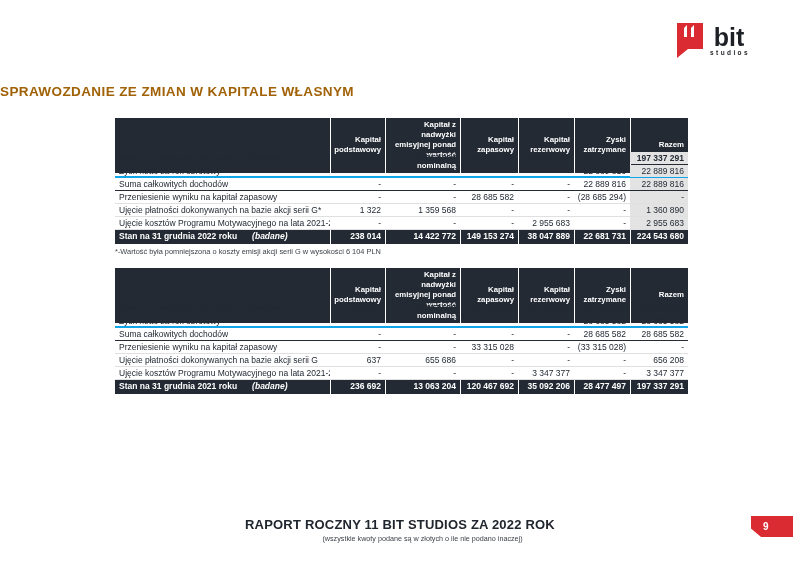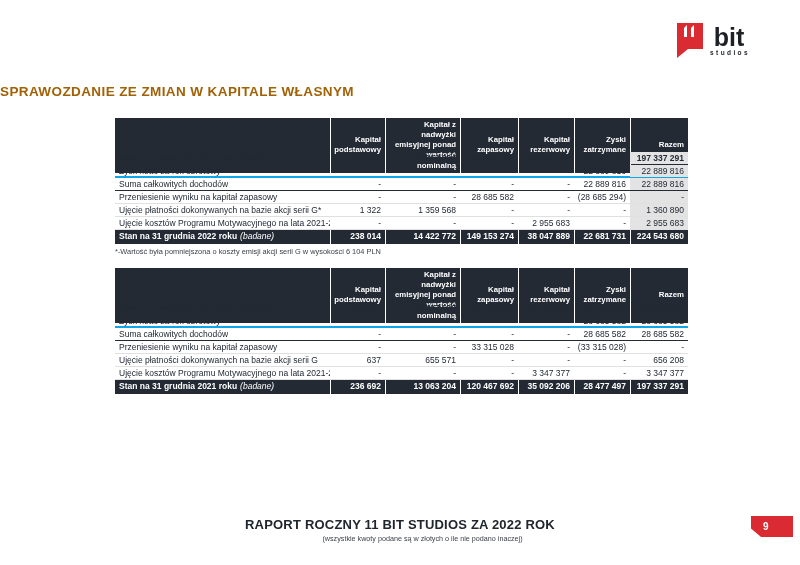--- a/index.html
+++ b/index.html
@@ -43,21 +43,21 @@
   .tr.open { font-weight:bold; border-bottom:1px solid #c7ccd1; }
   .tr.bb-dark { border-bottom:2px solid #0ea5e9; }
   .tr.suma { font-weight:normal; border-bottom:1px solid #232a34; }
   .tr.total {
     background:#232a34; color:#ffffff; font-weight:bold;
     height:14px; line-height:13px; border-bottom:none;
   }
   .tr.total > div + div { border-left:1px solid #ffffff; }
   .lc { padding-left:4px; text-align:left; white-space:nowrap; overflow:hidden; }
   .nc { padding-right:4px; text-align:right; white-space:nowrap; }
-  .note { font-style:italic; font-weight:normal; margin-left:3px; }
+  .note { font-style:italic; font-weight:bold; margin-left:15px; }
   .shade .tr:not(.total) > div:last-child { background:#e3e3e3; }
   .footnote { margin-top:3px; font-size:7.4px; color:#3c4148; text-align:left; }
 
   
   .footer { position:absolute; top:517px; left:0; right:0; text-align:center; }
   .footer-l1 { font-size:13px; font-weight:bold; color:#20262e; letter-spacing:0.2px; }
   .footer-l2 { font-size:7.2px; color:#3c4148; margin-top:1.5px;margin-left:45px; }
   .footer-l3 { font-size:7.2px; color:#3c4148; margin-top:1.5px; }
 
   
@@ -218,21 +218,21 @@
       <div class="nc">-</div>
       <div class="nc">33 315 028</div>
       <div class="nc">-</div>
       <div class="nc">(33 315 028)</div>
       <div class="nc">-</div>
     </div>
 
     <div class="grid tr">
       <div class="lc"><span>Ujęcie płatności dokonywanych na bazie akcji serii G</span></div>
       <div class="nc">637</div>
-      <div class="nc">655 571</div>
+      <div class="nc">655 686</div>
       <div class="nc">-</div>
       <div class="nc">-</div>
       <div class="nc">-</div>
       <div class="nc">656 208</div>
     </div>
 
     <div class="grid tr">
       <div class="lc"><span>Ujęcie kosztów Programu Motywacyjnego na lata 2021-2025</span></div>
       <div class="nc">-</div>
       <div class="nc">-</div>

